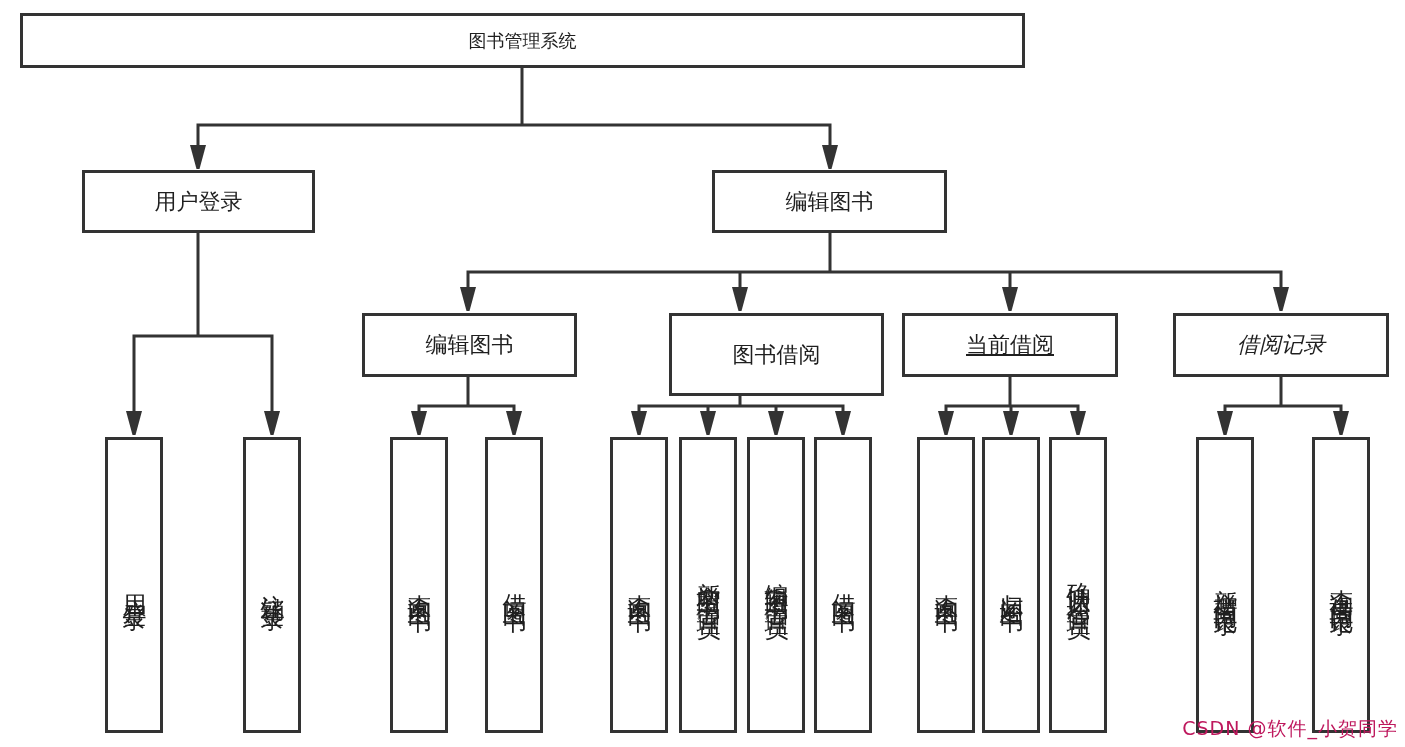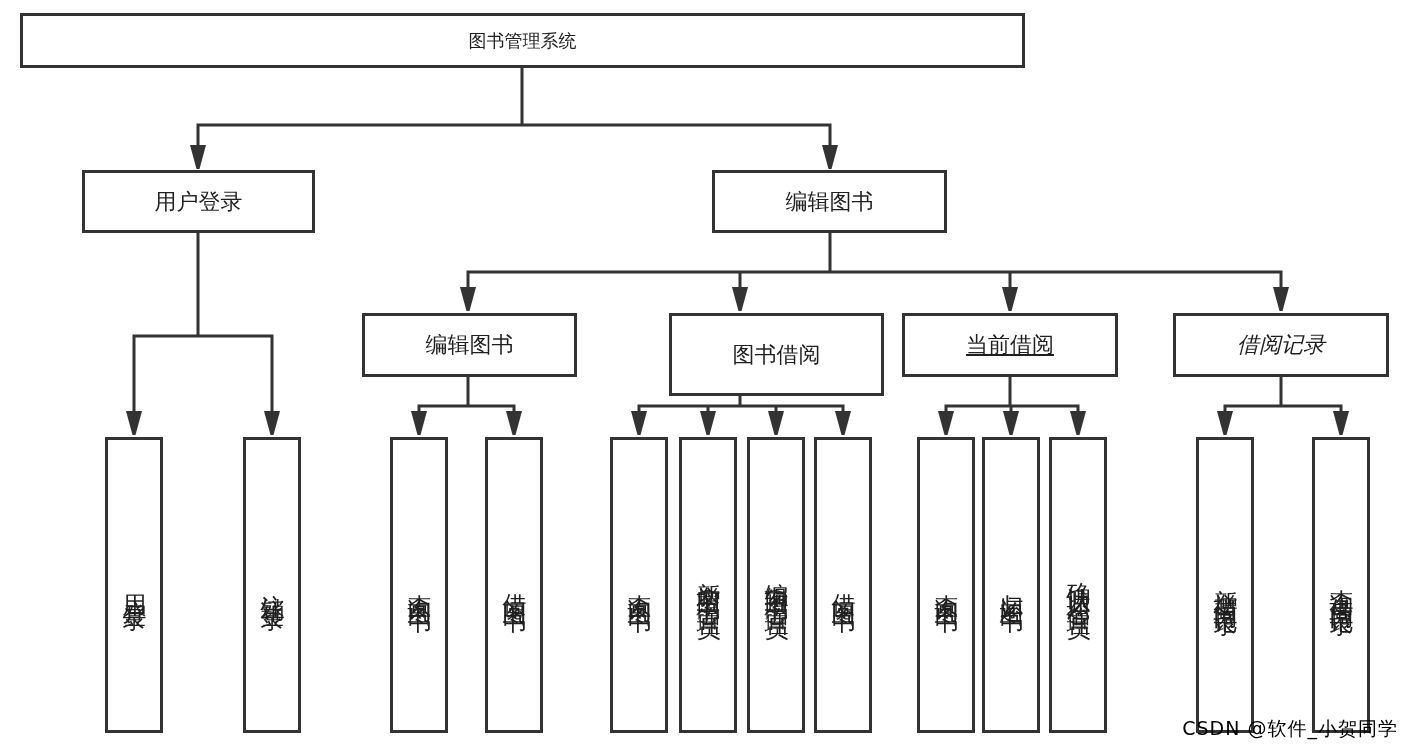--- a/index.html
+++ b/index.html
@@ -42,21 +42,21 @@
     line-height: 1.05;
     letter-spacing: 5px;
     font-weight: 400;
   }
   .watermark {
     position: absolute;
     right: 7px;
     bottom: 5px;
     font-size: 19px;
     letter-spacing: 1px;
-    color: #000000;
+    color: #be185d;
     z-index: 5;
     white-space: nowrap;
   }
 </style>
 </head>
 <body>
 
 <div class="canvas">
 
   <svg class="wires" viewBox="0 0 1405 747" xmlns="http://www.w3.org/2000/svg">

